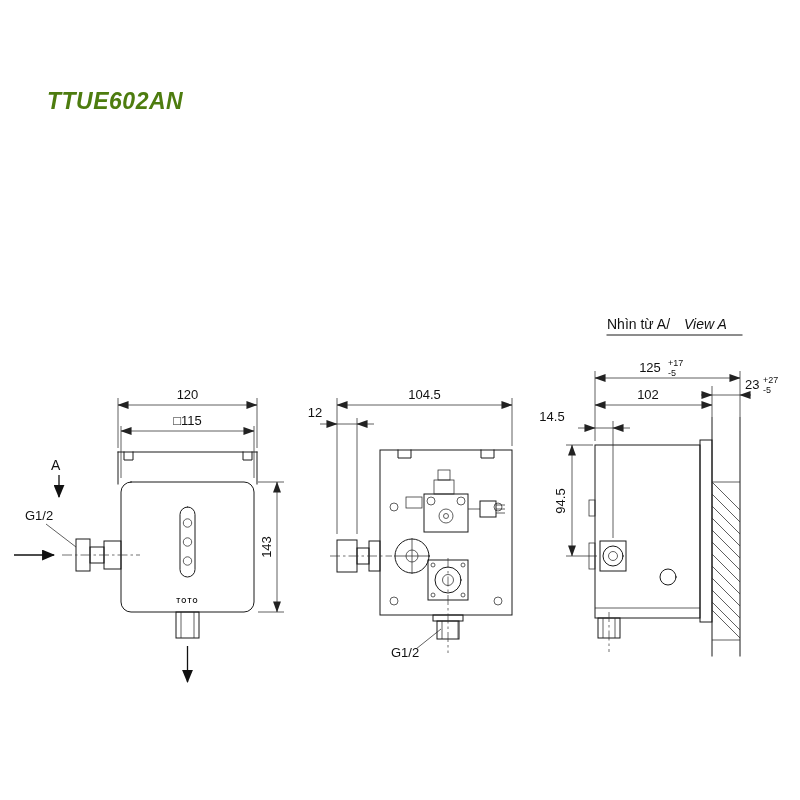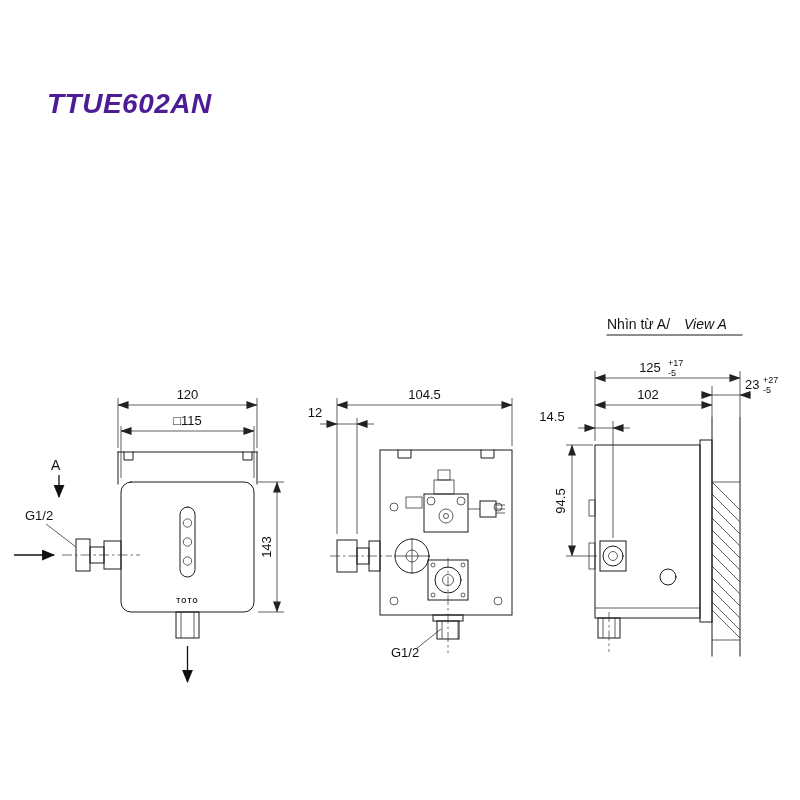--- a/index.html
+++ b/index.html
@@ -1,20 +1,20 @@
 <!DOCTYPE html>
 <html><head>
 <meta charset="utf-8">
 <style>
   *{margin:0;padding:0;box-sizing:border-box}
   html,body{background:#ffffff}
   body{width:800px;height:800px;font-family:"Liberation Sans",sans-serif}
   .page{position:relative;width:800px;height:800px;background:#fff;overflow:hidden}
   .part-title{position:absolute;left:47px;top:88px;font-family:"Liberation Sans",sans-serif;
-    font-style:italic;font-weight:bold;font-size:28px;color:#4c1d95;letter-spacing:.5px}
+    font-style:italic;font-weight:bold;font-size:23px;color:#4d7c0f;letter-spacing:.5px}
   svg{position:absolute;left:0;top:0}
   .ln{stroke:#1a1a1a;stroke-width:1;fill:none;stroke-linecap:square}
   .thin{stroke:#2b2b2b;stroke-width:.75;fill:none}
   .dim{stroke:#2b2b2b;stroke-width:.75;fill:none;marker-start:url(#da);marker-end:url(#da)}
   .me{stroke:#2b2b2b;stroke-width:.75;fill:none;marker-end:url(#da)}
   .cl{stroke:#333;stroke-width:.7;fill:none;stroke-dasharray:10 3 2.5 3}
   .fl{stroke:#111;stroke-width:1.3;fill:none;marker-end:url(#fa)}
   text{fill:#111;font-size:13px;font-family:"Liberation Sans",sans-serif}
   .f9{font-size:9px}
   .f14{font-size:14px}

